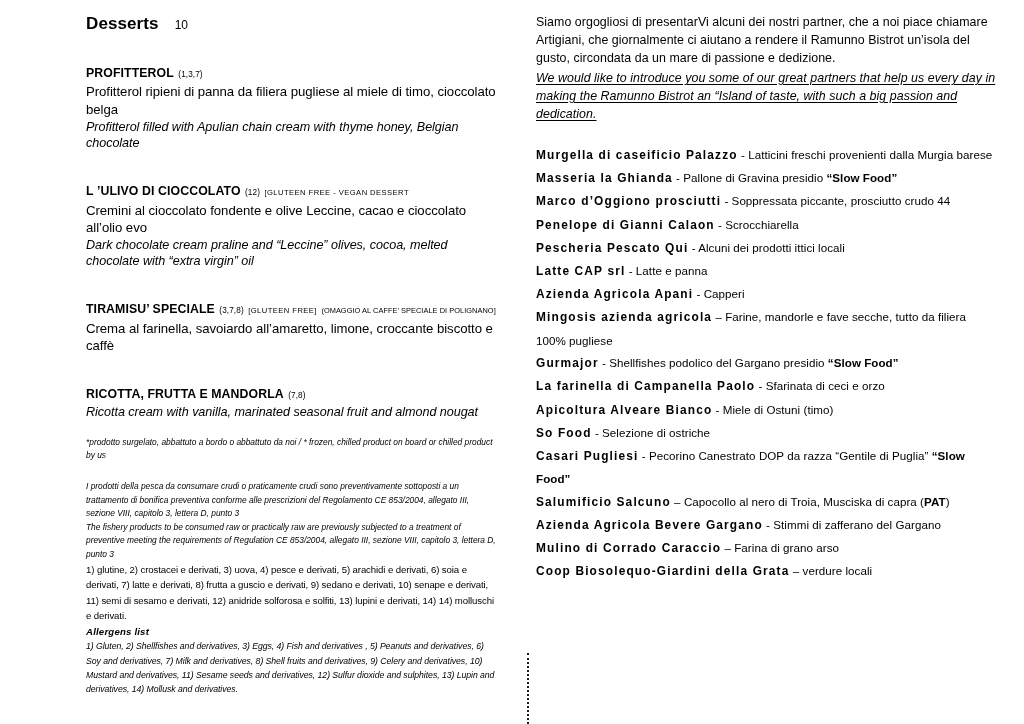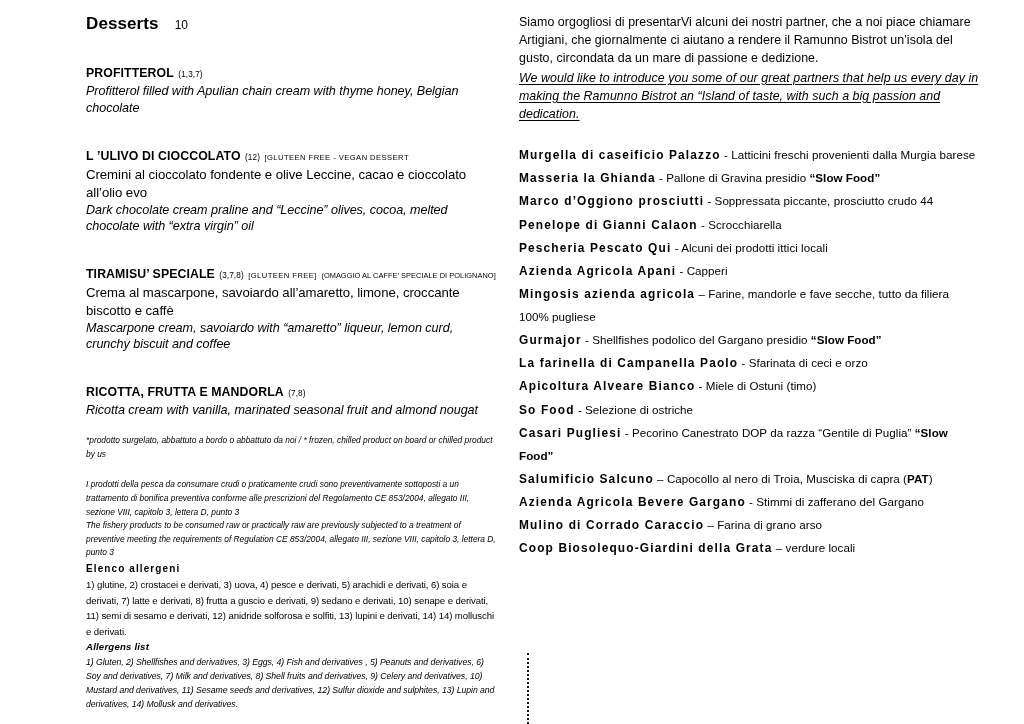--- a/index.html
+++ b/index.html
@@ -24,21 +24,21 @@
 
   
   .col-left {
     position: absolute;
     left: 86px;
     top: 14px;
     width: 410px;
   }
   .col-right {
     position: absolute;
-    left: 519px;
+    left: 536px;
     top: 14px;
     width: 460px;
   }
 
   
   .divider-dotted {
     position: absolute;
     left: 527px;
     top: 653px;
     width: 0;
@@ -186,76 +186,76 @@
     <div class="dessert-header">
       <span class="dessert-title">Desserts</span>
       <span class="dessert-price">10</span>
     </div>
 
     <div class="dish">
       <div class="dish-name-line">
         <span class="dish-name">PROFITTEROL</span>
         <span class="dish-allergens">(1,3,7)</span>
       </div>
+      <div class="dish-it">Profitterol ripieni di panna da filiera pugliese al miele di timo, cioccolato belga</div>
       <div class="dish-en">Profitterol filled with Apulian chain cream with thyme honey, Belgian chocolate</div>
     </div>
 
     <div class="dish">
       <div class="dish-name-line">
         <span class="dish-name">L ’ULIVO DI CIOCCOLATO</span>
         <span class="dish-allergens">(12)</span>
         <span class="dish-note">[GLUTEEN FREE - VEGAN DESSERT</span>
       </div>
       <div class="dish-it">Cremini al cioccolato fondente e olive Leccine, cacao e cioccolato all’olio evo</div>
       <div class="dish-en">Dark chocolate cream praline and “Leccine” olives, cocoa, melted chocolate with “extra virgin” oil</div>
     </div>
 
     <div class="dish">
       <div class="dish-name-line">
         <span class="dish-name">TIRAMISU’ SPECIALE</span>
         <span class="dish-allergens">(3,7,8)</span>
         <span class="dish-note">[GLUTEEN FREE]</span>
         <span class="dish-note-tight">(OMAGGIO AL CAFFE’ SPECIALE DI POLIGNANO]</span>
       </div>
-      <div class="dish-it">Crema al mascarpone, savoiardo all’amaretto, limone, croccante biscotto e caffè</div>
-      <div class="dish-en">Mascarpone cream, savoiardo with “amaretto” liqueur, lemon curd, crunchy biscuit and coffee</div>
+      <div class="dish-it">Crema al farinella, savoiardo all’amaretto, limone, croccante biscotto e caffè</div>
     </div>
 
     <div class="dish">
       <div class="dish-name-line">
         <span class="dish-name">RICOTTA, FRUTTA E MANDORLA</span>
         <span class="dish-allergens">(7,8)</span>
       </div>
       <div class="dish-en">Ricotta cream with vanilla, marinated seasonal fruit and almond nougat</div>
     </div>
 
     <div class="smallprint smallprint-block first">*prodotto surgelato, abbattuto a bordo o abbattuto da noi / * frozen, chilled product on board or chilled product by us</div>
 
     <div class="smallprint smallprint-block">
       <div>I prodotti della pesca da consumare crudi o praticamente crudi sono preventivamente sottoposti a un trattamento di bonifica preventiva conforme alle prescrizioni del Regolamento CE 853/2004, allegato III, sezione VIII, capitolo 3, lettera D, punto 3</div>
       <div>The fishery products to be consumed raw or practically raw are previously subjected to a treatment of preventive meeting the requirements of Regulation CE 853/2004, allegato III, sezione VIII, capitolo 3, lettera D, punto 3</div>
-      <div class="allerg-heading">Elenco allergeni</div>
       <div class="allerg-list">1) glutine, 2) crostacei e derivati, 3) uova, 4) pesce e derivati, 5) arachidi e derivati, 6) soia e derivati, 7) latte e derivati, 8) frutta a guscio e derivati, 9) sedano e derivati, 10) senape e derivati, 11) semi di sesamo e derivati, 12) anidride solforosa e solfiti, 13) lupini e derivati, 14) 14) molluschi e derivati.</div>
       <div class="allerg-heading-it">Allergens list</div>
       <div class="allerg-list-en">1) Gluten, 2) Shellfishes and derivatives, 3) Eggs, 4) Fish and derivatives , 5) Peanuts and derivatives, 6) Soy and derivatives, 7) Milk and derivatives, 8) Shell fruits and derivatives, 9) Celery and derivatives, 10) Mustard and derivatives, 11) Sesame seeds and derivatives, 12) Sulfur dioxide and sulphites, 13) Lupin and derivatives, 14) Mollusk and derivatives.</div>
     </div>
 
   </div>
 
   <div class="col-right">
 
     <div class="intro">Siamo orgogliosi di presentarVi alcuni dei nostri partner, che a noi piace chiamare Artigiani, che giornalmente ci aiutano a rendere il Ramunno Bistrot un’isola del gusto, circondata da un mare di passione e dedizione.</div>
     <div class="intro-en">We would like to introduce you some of our great partners that help us every day in making the Ramunno Bistrot an “Island of taste, with such a big passion and dedication.</div>
 
     <div class="partners" id="partners-list">
         <div class="partner"><span class="partner-name">Murgella di caseificio Palazzo</span><span class="partner-sep"> - </span><span class="partner-desc">Latticini freschi provenienti dalla Murgia barese</span></div>
         <div class="partner"><span class="partner-name">Masseria la Ghianda</span><span class="partner-sep"> - </span><span class="partner-desc">Pallone di Gravina presidio </span><b>“Slow Food”</b></div>
         <div class="partner"><span class="partner-name">Marco d’Oggiono prosciutti</span><span class="partner-sep"> - </span><span class="partner-desc">Soppressata piccante, prosciutto crudo 44</span></div>
         <div class="partner"><span class="partner-name">Penelope di Gianni Calaon</span><span class="partner-sep"> - </span><span class="partner-desc">Scrocchiarella</span></div>
         <div class="partner"><span class="partner-name">Pescheria Pescato Qui</span><span class="partner-sep"> - </span><span class="partner-desc">Alcuni dei prodotti ittici locali</span></div>
+        <div class="partner"><span class="partner-name">Latte CAP srl</span><span class="partner-sep"> - </span><span class="partner-desc">Latte e panna</span></div>
         <div class="partner"><span class="partner-name">Azienda Agricola Apani</span><span class="partner-sep"> - </span><span class="partner-desc">Capperi</span></div>
         <div class="partner"><span class="partner-name">Mingosis azienda agricola</span><span class="partner-sep"> – </span><span class="partner-desc">Farine, mandorle e fave secche, tutto da filiera 100% pugliese</span></div>
         <div class="partner"><span class="partner-name">Gurmajor</span><span class="partner-sep"> - </span><span class="partner-desc">Shellfishes podolico del Gargano presidio </span><b>“Slow Food”</b></div>
         <div class="partner"><span class="partner-name">La farinella di Campanella Paolo</span><span class="partner-sep"> - </span><span class="partner-desc">Sfarinata di ceci e orzo</span></div>
         <div class="partner"><span class="partner-name">Apicoltura Alveare Bianco</span><span class="partner-sep"> - </span><span class="partner-desc">Miele di Ostuni (timo)</span></div>
         <div class="partner"><span class="partner-name">So Food</span><span class="partner-sep"> - </span><span class="partner-desc">Selezione di ostriche</span></div>
         <div class="partner"><span class="partner-name">Casari Pugliesi</span><span class="partner-sep"> - </span><span class="partner-desc">Pecorino Canestrato DOP da razza “Gentile di Puglia” </span><b>“Slow Food”</b></div>
         <div class="partner"><span class="partner-name">Salumificio Salcuno</span><span class="partner-sep"> – </span><span class="partner-desc">Capocollo al nero di Troia, Musciska di capra (</span><b>PAT</b><span class="partner-desc">)</span></div>
         <div class="partner"><span class="partner-name">Azienda Agricola Bevere Gargano</span><span class="partner-sep"> - </span><span class="partner-desc">Stimmi di zafferano del Gargano</span></div>
         <div class="partner"><span class="partner-name">Mulino di Corrado Caraccio</span><span class="partner-sep"> – </span><span class="partner-desc">Farina di grano arso</span></div>

